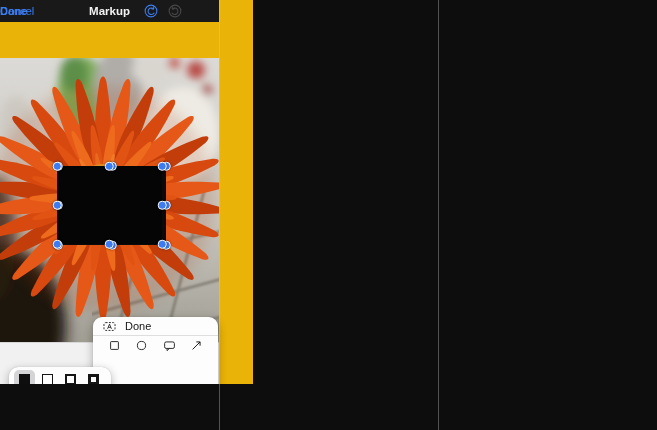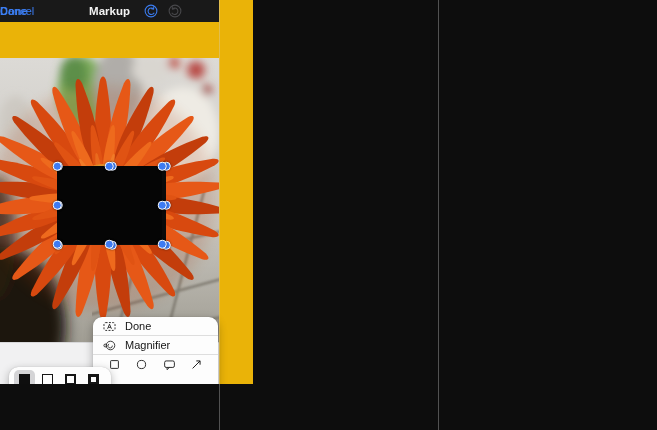--- a/index.html
+++ b/index.html
@@ -227,28 +227,20 @@
       </svg>
 
     <div class="popcard menu">
       <div class="menu-row">
         <svg viewBox="0 0 20 20">
           <rect x="1.5" y="4" width="17" height="12" rx="2.5" fill="none" stroke="#1a1a1a" stroke-width="1.4" stroke-dasharray="3 2.1"></rect>
           <path d="M7,13.6 L10,6.4 L13,13.6 M8.1,11.3 h3.8" fill="none" stroke="#1a1a1a" stroke-width="1.3"></path>
         </svg>
         <span class="menu-label">Done</span>
       </div>
-      <div class="menu-row">
-        <svg viewBox="0 0 20 20">
-          <circle cx="11.5" cy="10" r="6.6" fill="none" stroke="#1a1a1a" stroke-width="1.3"></circle>
-          <circle cx="3.6" cy="10" r="2.2" fill="none" stroke="#1a1a1a" stroke-width="1.3"></circle>
-          <path d="M9.2,7.5 a3.4,3.4 0 1,0 5.2,2.6" fill="none" stroke="#1a1a1a" stroke-width="1.2"></path>
-        </svg>
-        <span class="menu-label">Magnifier</span>
-      </div>
       <div class="shape-row">
         <svg viewBox="0 0 20 20">
             <rect x="4" y="4" width="12" height="12" rx="1" fill="none" stroke="#1a1a1a" stroke-width="1.4"></rect>
           </svg>
         <svg viewBox="0 0 20 20">
             <circle cx="10" cy="10" r="6.3" fill="none" stroke="#1a1a1a" stroke-width="1.4"></circle>
           </svg>
         <svg viewBox="0 0 20 20">
             <rect x="2.5" y="4.5" width="15" height="10" rx="2.4" fill="none" stroke="#1a1a1a" stroke-width="1.4"></rect>
             <path d="M6.2,14.5 L6.2,18 L10,14.5" fill="none" stroke="#1a1a1a" stroke-width="1.3"></path>

